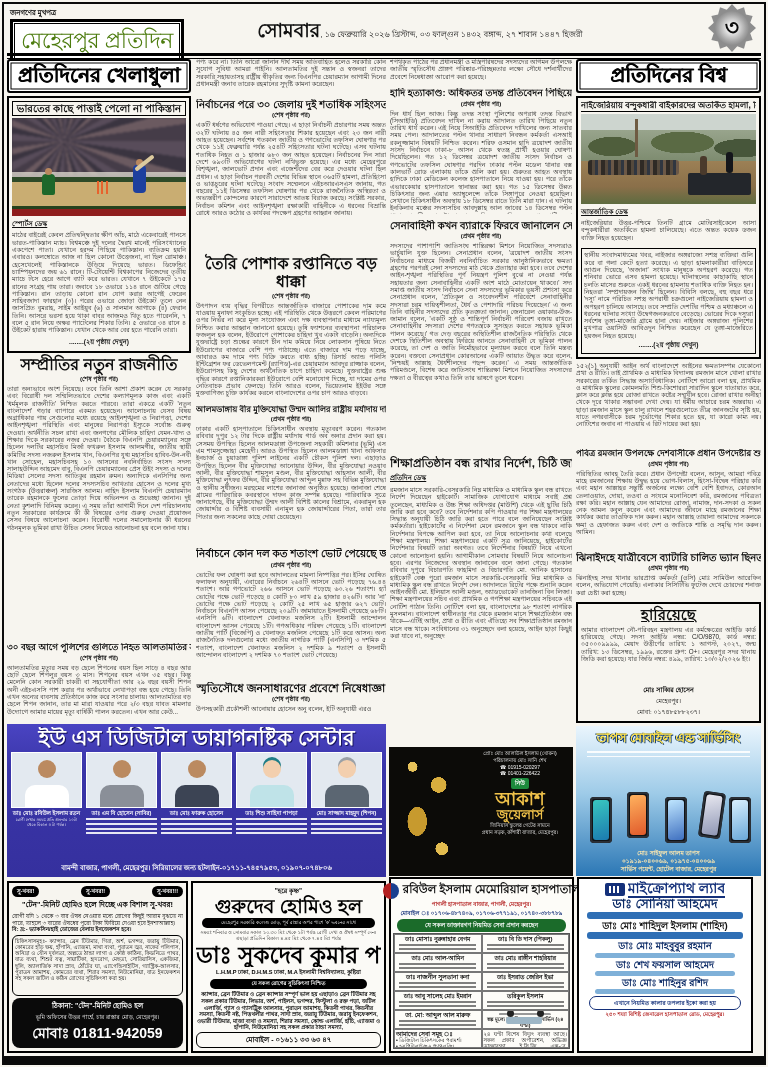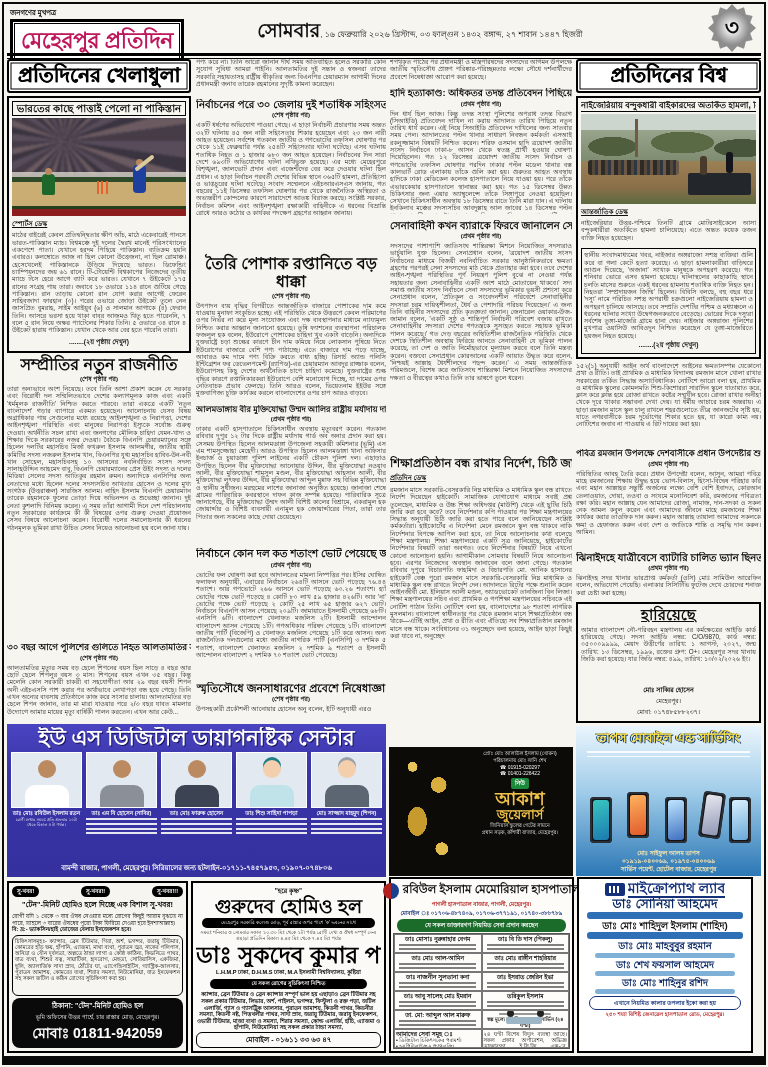--- a/index.html
+++ b/index.html
@@ -13,21 +13,21 @@
 .bt{font-size:6.3px;line-height:7.3px;text-align:justify;color:#1d1d1d;overflow:hidden}
 .note{font-size:6.2px;font-weight:700;text-align:center;color:#111}
 .cont{font-size:6.6px;font-weight:700;text-align:center;color:#111}
 .hl{font-weight:900;color:#0c0c0c;text-align:center;line-height:1.12}
 .nw{white-space:nowrap;overflow:hidden}
 .by{font-size:6.8px;font-weight:700;text-decoration:underline;color:#111}
 .fxl{background-image:repeating-linear-gradient(180deg,rgba(255,255,255,.88) 0 2px,transparent 2px 4.8px)}
 .fxd{background-image:repeating-linear-gradient(180deg,#4a4a4a 0 1.8px,transparent 1.8px 4.4px);opacity:.7}
 
 .tagline{font-size:7px;font-weight:700}
-.mastbox{border:3px solid #000;box-shadow:inset 0 0 0 1px #fff,inset 0 0 0 2px #000;padding:1px 8px;font-size:22px;font-weight:700;color:#be185d;background:#fff;display:inline-block;letter-spacing:-.5px}
+.mastbox{border:3px solid #000;box-shadow:inset 0 0 0 1px #fff,inset 0 0 0 2px #000;padding:1px 8px;font-size:22px;font-weight:400;color:#4d7c0f;background:#fff;display:inline-block;letter-spacing:-.5px}
 .masten{font-size:5.5px;font-weight:700;letter-spacing:1.1px;color:#111}
 .mastbar{height:4px;background:#000;width:74px}
 .dateline{font-size:8px;color:#111;text-align:center}
 .dateline .wd{font-size:19px;font-weight:900}
 .orn .s1{position:absolute;inset:0;background:#8d8d8d;clip-path:polygon(50% 0,61% 12%,75% 7%,79% 22%,93% 25%,88% 39%,100% 50%,88% 61%,93% 75%,79% 78%,75% 93%,61% 88%,50% 100%,39% 88%,25% 93%,21% 78%,7% 75%,12% 61%,0 50%,12% 39%,7% 25%,21% 22%,25% 7%,39% 12%)}
 .orn .s2{position:absolute;inset:7px;border-radius:50%;background:radial-gradient(#efefef 18%,#a3a3a3 58%,#606060)}
 .orn .n{position:absolute;inset:0;display:flex;align-items:center;justify-content:center;font-size:22px;font-weight:900;color:#0c0c0c}
 .hrule{border-top:3px solid #000;border-bottom:1px solid #000;height:6px}
 
 .secbox{border:2.5px solid #000;box-shadow:inset 0 0 0 1.5px #fff,inset 0 0 0 2.5px #000;background:#fff;display:flex;align-items:center;justify-content:center;font-size:20px;font-weight:900;color:#050505;text-shadow:.6px 0 #000;border-radius:3px}

